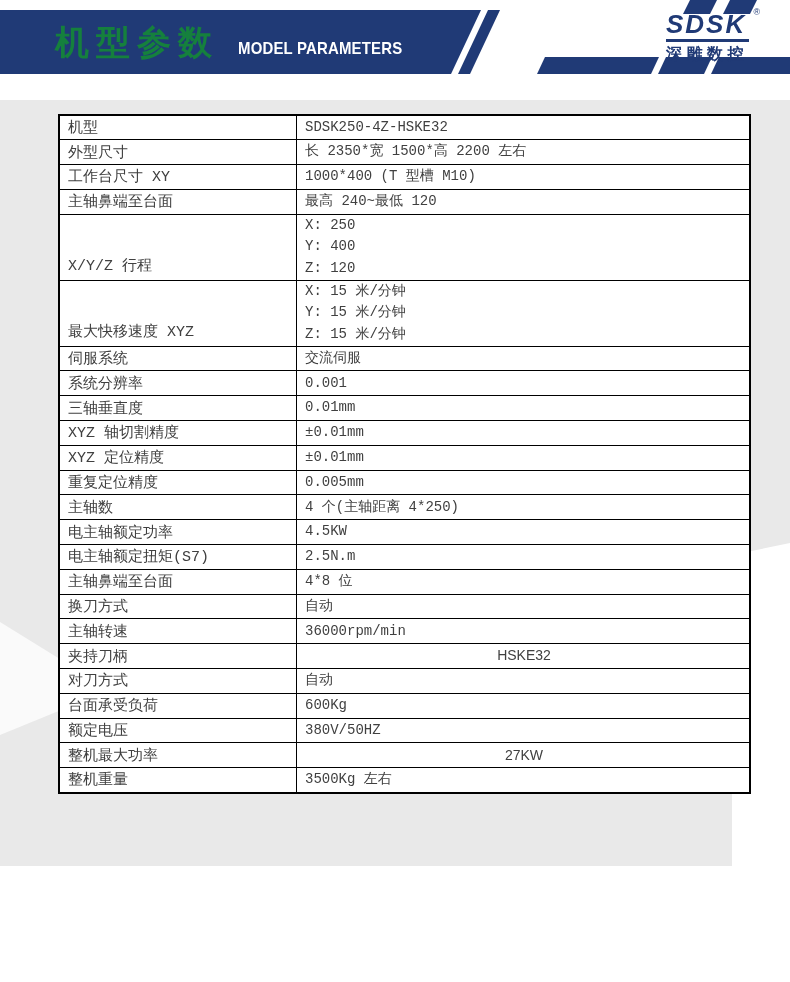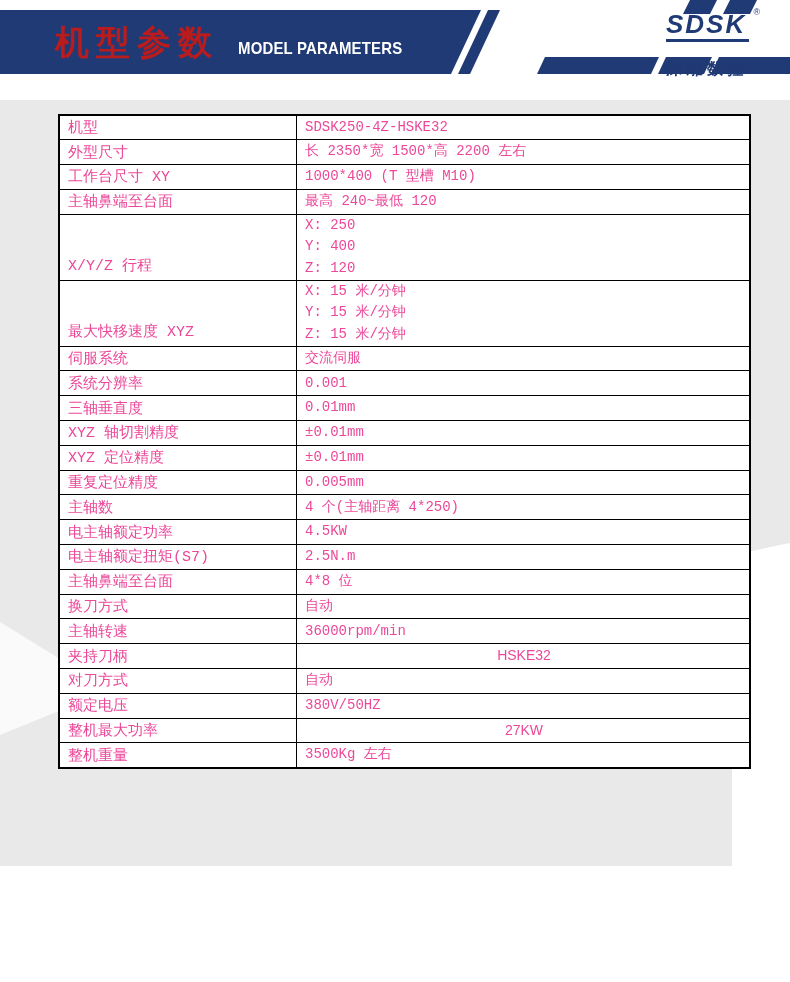--- a/index.html
+++ b/index.html
@@ -6,40 +6,40 @@
   body {
     width:790px; height:982px; position:relative; overflow:hidden;
     background:#ffffff;
     font-family:"Liberation Sans", sans-serif;
     --navy:#203a76; --panel:#e9e9e9;
   }
   
   .header-svg { position:absolute; left:0; top:0; }
   .title-cn {
     position:absolute; left:55px; top:20px;
-    font-size:34px; font-weight:bold; color:#b91c1c;
+    font-size:34px; font-weight:bold; color:#15803d;
     letter-spacing:7px; white-space:nowrap;
   }
   .title-en {
     position:absolute; left:238px; top:39px;
     font-size:17px; font-weight:bold; color:#fff;
     letter-spacing:0.2px; transform:scaleX(.88); transform-origin:left top;
     white-space:nowrap;
   }
   .logo { position:absolute; left:666px; top:11px; color:var(--navy); }
   .logo-brand-wrap { position:relative; display:inline-block; }
   .logo-brand {
     display:inline-block; font-style:italic; font-weight:bold;
     font-size:26px; letter-spacing:2px; line-height:1;
     border-bottom:3px solid var(--navy); padding:0 3px 2px 0;
   }
   .logo-reg { position:absolute; right:-11px; top:-4px; font-size:9px; font-style:normal; }
   .logo-sub {
     font-size:16px; font-weight:600; letter-spacing:4.5px;
-    margin-top:17px; white-space:nowrap;
+    margin-top:2px; white-space:nowrap;
   }
   
   .gray-panel {
     position:absolute; left:0; top:100px; width:790px; height:766px;
     background:var(--panel);
     clip-path:polygon(0 0, 790px 0, 790px 443px, 732px 455px, 732px 766px, 0 766px);
   }
   .left-wedge {
     position:absolute; left:0; top:622px; width:110px; height:113px;
     background:#fafafa;
@@ -47,21 +47,21 @@
   }
   
   .spec-table-wrap { position:absolute; left:58px; top:114px; }
   table.spec {
     border-collapse:collapse; background:#fff;
     border:2px solid #000; table-layout:fixed; width:676px;
   }
   table.spec td {
     border:1px solid #000; padding:0 6px 0 8px;
     font-family:"Liberation Mono","DejaVu Sans Mono",monospace;
-    color:#ec4899; vertical-align:middle; overflow:hidden;
+    color:#404040; vertical-align:middle; overflow:hidden;
   }
   td.c1 { width:222px; font-size:15px; }
   td.c2 { width:438px; font-size:14px; white-space:pre-line; line-height:21.5px; }
   tr.single { height:24.8px; }
   tr.multi  { height:66px; }
   tr.multi td.c1 { vertical-align:bottom; padding-bottom:5px; }
   td.c2.alt { font-family:"Liberation Sans","DejaVu Sans",sans-serif; font-weight:500;text-align:center; }
 </style>
 </head>
 <body style="--navy: #203a76; --panel: #e9e9e9;">
@@ -171,20 +171,24 @@
   </tr>
         <tr class="single">
     <td class="c1">夹持刀柄</td>
     <td class="c2 alt">HSKE32</td>
   </tr>
         <tr class="single">
     <td class="c1">对刀方式</td>
     <td class="c2">自动</td>
   </tr>
         <tr class="single">
+    <td class="c1">台面承受负荷</td>
+    <td class="c2">600Kg</td>
+  </tr>
+        <tr class="single">
     <td class="c1">额定电压</td>
     <td class="c2">380V/50HZ</td>
   </tr>
         <tr class="single">
     <td class="c1">整机最大功率</td>
     <td class="c2 alt">27KW</td>
   </tr>
         <tr class="single">
     <td class="c1">整机重量</td>
     <td class="c2">3500Kg 左右</td>

